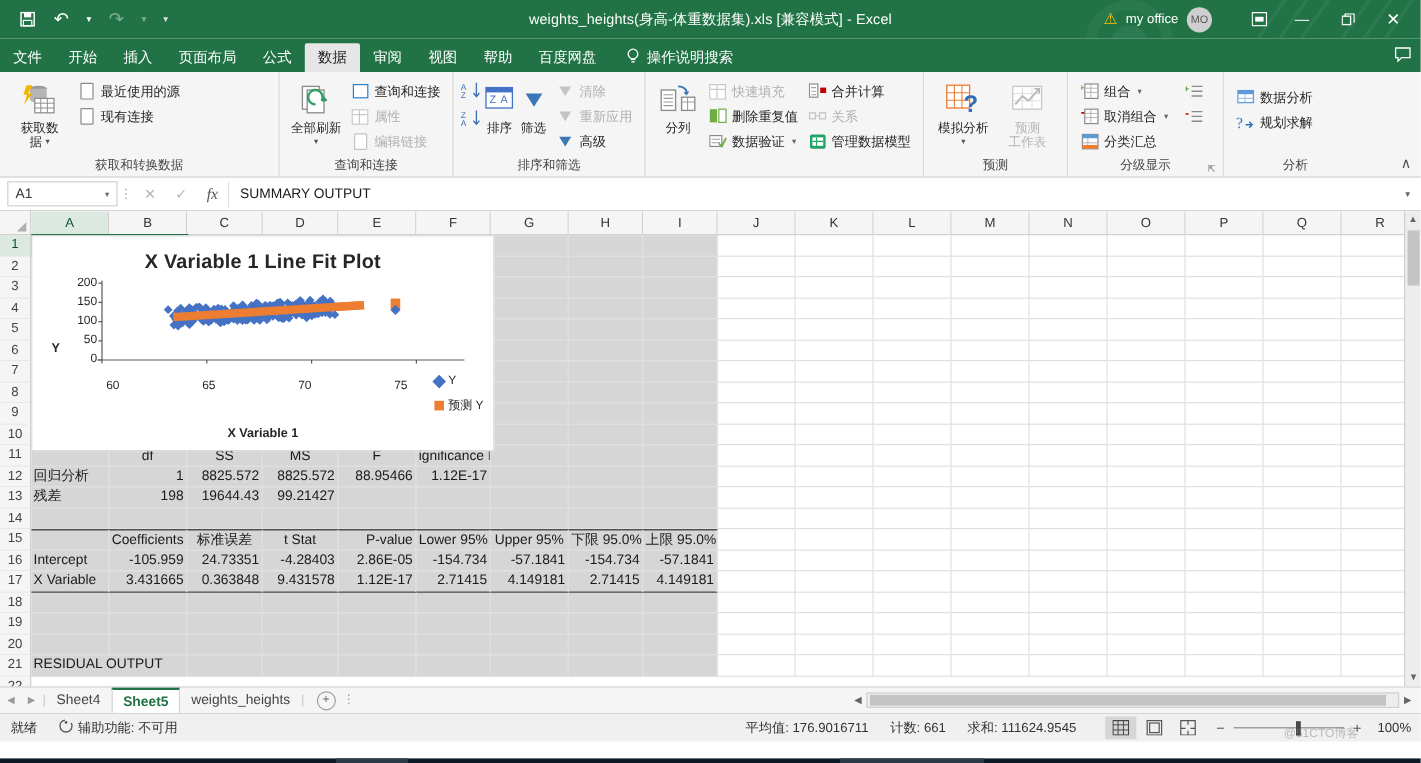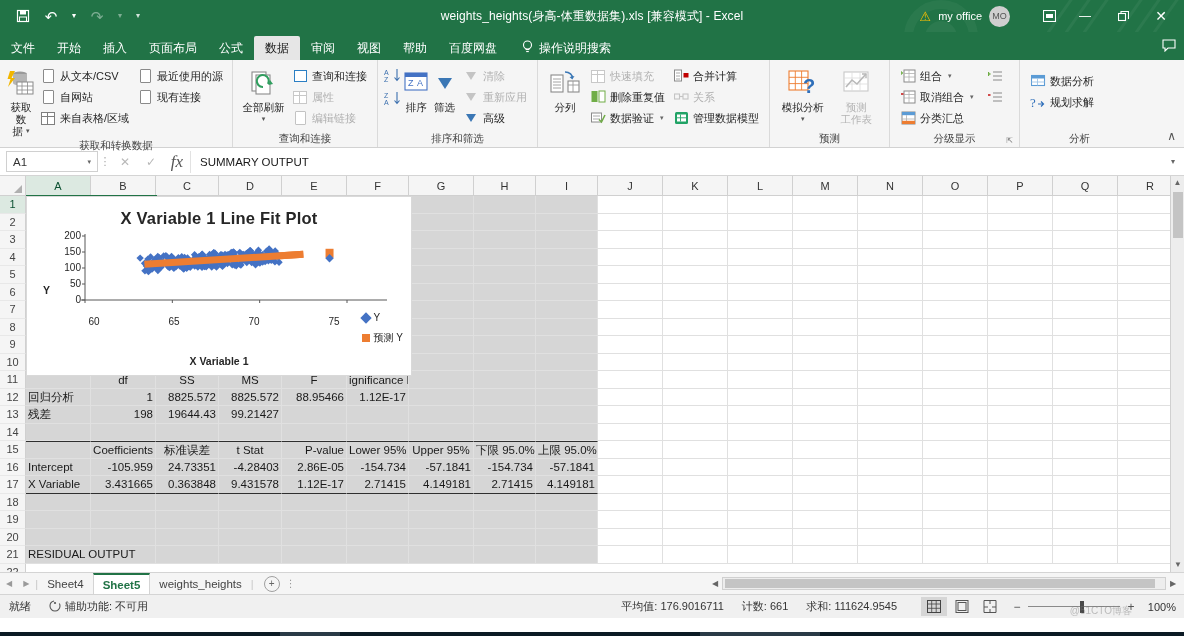--- a/index.html
+++ b/index.html
@@ -131,21 +131,21 @@
   }
   .namebox {
     width: 92px; height: 21px; margin-left: 4px; background: #fff;
     border: 1px solid #d0d0d0; display: flex; align-items: center;
     font-size: 11.5px; color: #333; padding-left: 6px; position: relative;
   }
   .namebox .ncaret { position: absolute; right: 6px; font-size: 7px; color:#666; }
   .fb-sep { width: 14px; text-align: center; color: #aaa; font-size: 11px; letter-spacing: 0; }
   .fb-icons { display: flex; align-items: center; gap: 0; }
   .fb-ic { width: 26px; text-align: center; font-size: 12px; color: #b8b8b8; }
-  .fb-ic.fx { color: #555; font-style: italic; font-family: "Liberation Serif", serif; font-size: 17px;}
+  .fb-ic.fx { color: #555; font-style: italic; font-family: "Liberation Serif", serif; font-size: 13px;}
   .fb-input {
     flex: 1; height: 22px; border-left: 1px solid #e2e2e2; display: flex; align-items: center;
     font-size: 11.5px; color: #1a1a1a; padding-left: 9px;
   }
   .fb-expand { width: 18px; text-align:center; font-size: 8px; color: #666; }
 
   
   .gridwrap { position: relative; height: 396px; background:#fff; display:flex; }
   .rowhdr-col { width: 26px; background:#f5f5f5; }
   .corner {
@@ -367,40 +367,20 @@
               <rect x="11" y="13" width="16" height="12" fill="#fff" stroke="#8a8a8a" stroke-width="1"></rect>
               <path d="M11 17 H27 M11 21 H27 M16 13 V25 M21.5 13 V25" stroke="#8a8a8a" stroke-width="0.8"></path>
               <path d="M4 2 L9 2 L5.5 9 L9 9 L2 18 L4.5 10 L1.5 10 Z" fill="#f2b600"></path>
             </svg>
           </span>
           <span>获取数</span>
           <span style="display:flex;align-items:center;gap:3px;">
             <span>据</span>
             <span class="caret">▾</span>
           </span>
-        </div>
-        <div class="smallcol">
-          <div class="smallbtn">
-            <span class="gi">
-                <span class="ic ic-doc"></span>
-              </span>
-            <span>从文本/CSV</span>
-          </div>
-          <div class="smallbtn">
-            <span class="gi">
-                <span class="ic ic-doc"></span>
-              </span>
-            <span>自网站</span>
-          </div>
-          <div class="smallbtn">
-            <span class="gi">
-                <span class="ic ic-grid"></span>
-              </span>
-            <span>来自表格/区域</span>
-          </div>
         </div>
         <div class="smallcol">
           <div class="smallbtn">
             <span class="gi">
                 <span class="ic ic-doc"></span>
               </span>
             <span>最近使用的源</span>
           </div>
           <div class="smallbtn">
             <span class="gi">

